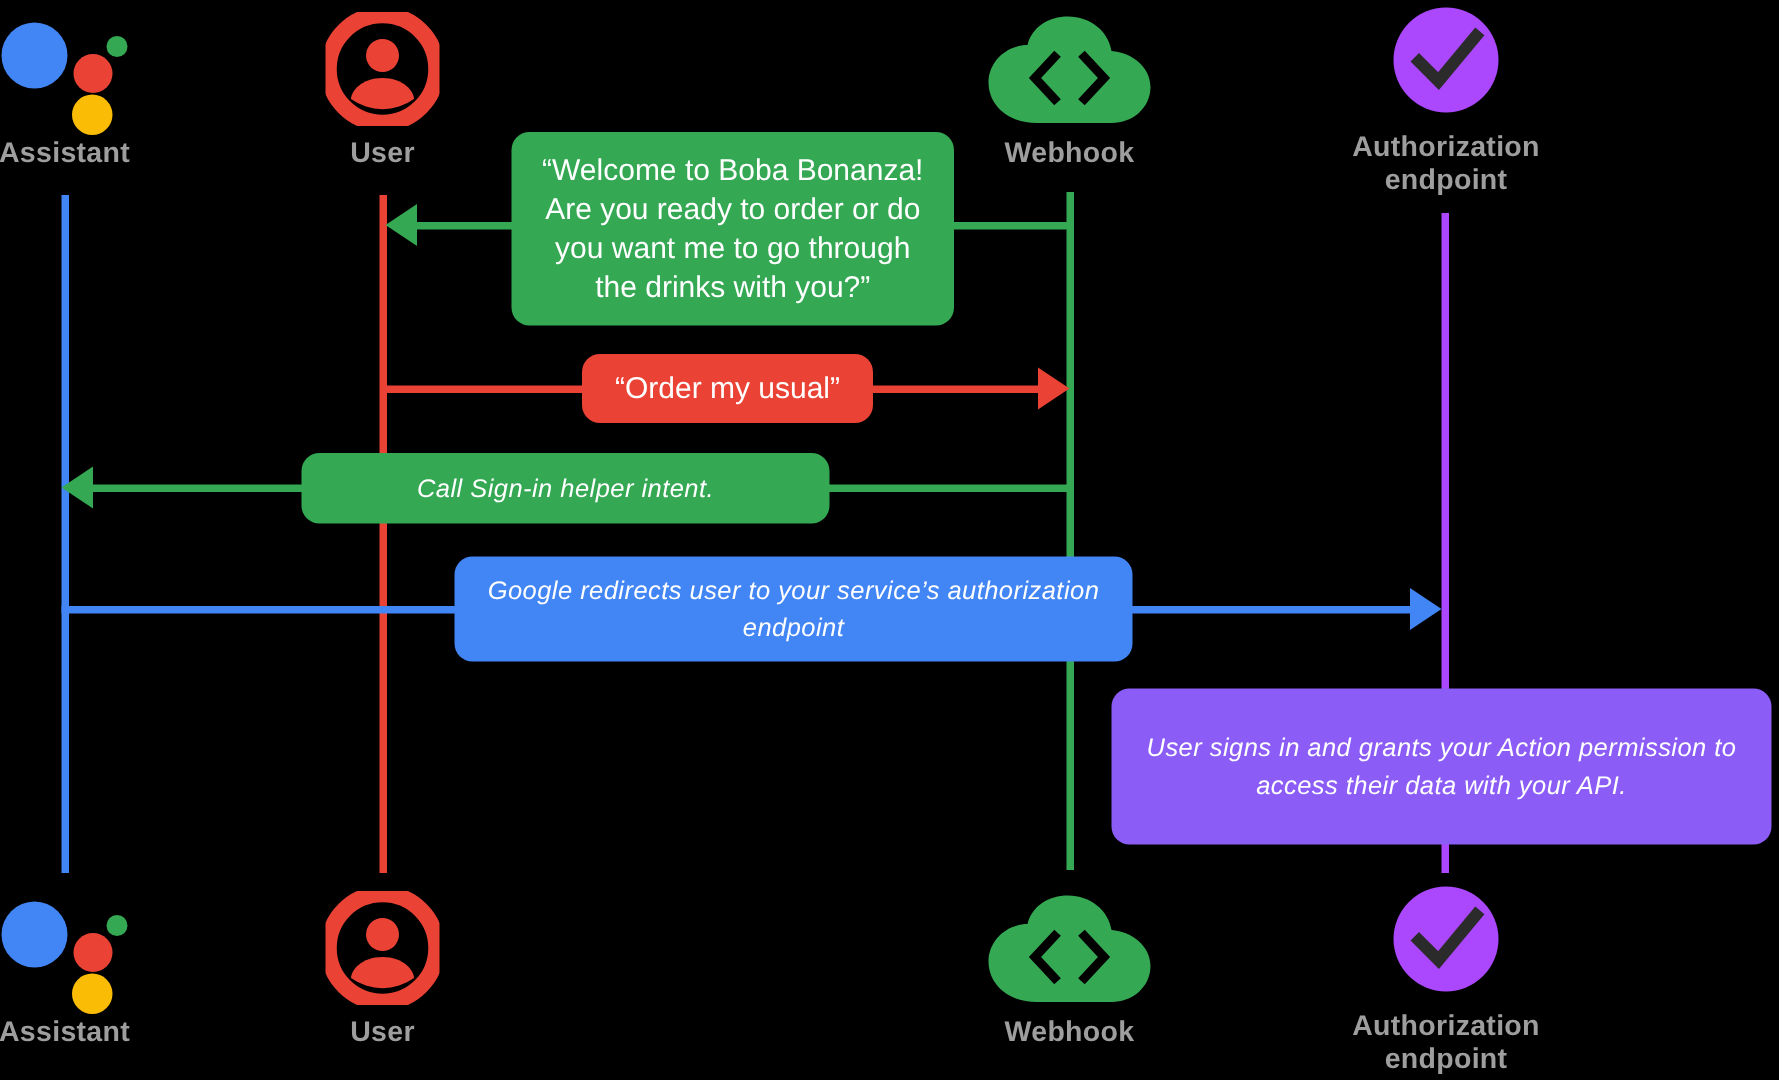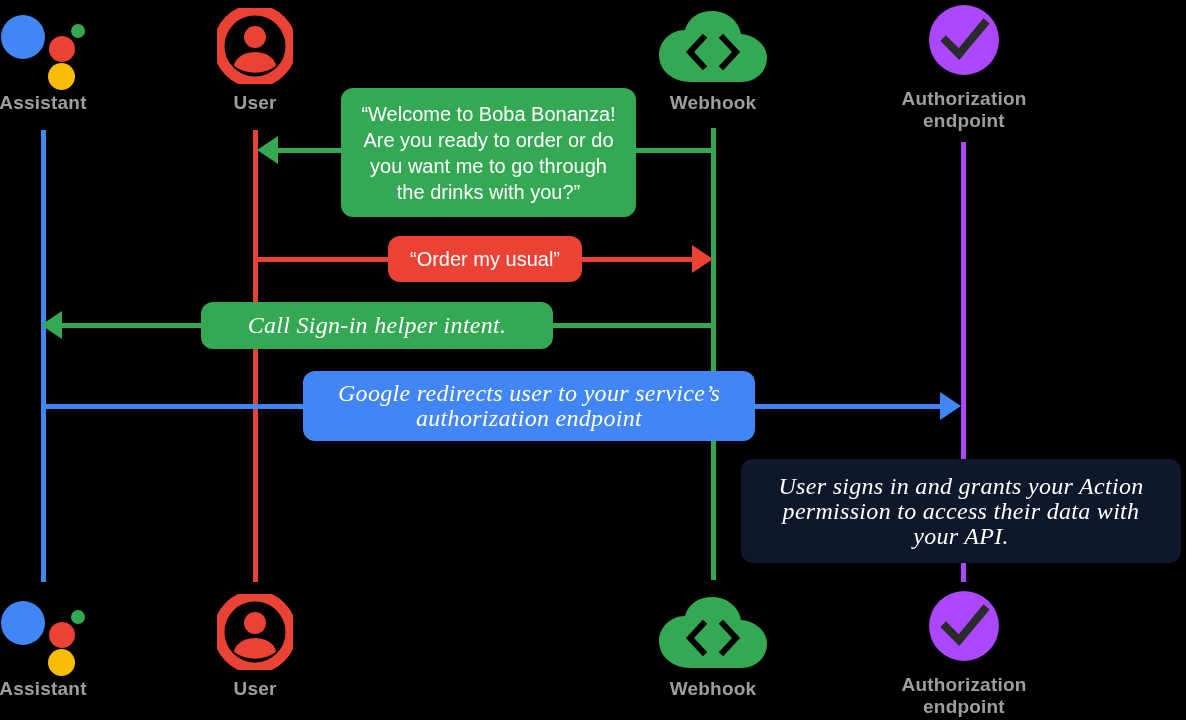--- a/index.html
+++ b/index.html
@@ -83,23 +83,23 @@
     align-items: center;
     justify-content: center;
     text-align: center;
   }
   .bubble-sans {
     font-family: "Liberation Sans", sans-serif;
     font-size: 20px;
     line-height: 26px;
   }
   .bubble-mono {
-    font-family: Liberation Serif, serif;
+    font-family: Liberation Sans, sans-serif;
     font-style: italic;
-    font-size: 24px;
+    font-size: 17px;
     line-height: 25px;
     letter-spacing: 0.3px;
   }
 </style>
 </head>
 <body>
 
 <div id="canvas">
 
   <div class="actor" style="left:-57px; top:8px;">
@@ -161,21 +161,21 @@
   <div class="bubble bubble-sans" style="left:388px; top:236px; width:194px; height:46px; background:#EA4335; padding:4px 12px;">“Order my usual”</div>
 
   <div class="hline" style="left:60px; top:323px; width:653px; background:#34A853;"></div>
   <div class="arrow arrow-left" style="left:41px; top:311px; border-right-color:#34A853;"></div>
   <div class="bubble bubble-mono" style="left:201px; top:302px; width:352px; height:47px; background:#34A853; padding:0 14px;">Call Sign-in helper intent.</div>
 
   <div class="hline" style="left:41px; top:404px; width:901px; background:#4285F4;"></div>
   <div class="arrow arrow-right" style="left:940px; top:392px; border-left-color:#4285F4;"></div>
   <div class="bubble bubble-mono" style="left:303px; top:371px; width:452px; height:70px; background:#4285F4; padding:0 10px;">Google redirects user to your service’s authorization endpoint</div>
 
-  <div class="bubble bubble-mono" style="left:741px; top:459px; width:440px; height:104px; background:#0f172a; padding:12px 16px;">User signs in and grants your Action permission to access their data with your API.</div>
+  <div class="bubble bubble-mono" style="left:741px; top:459px; width:440px; height:104px; background:#8b5cf6; padding:12px 16px;">User signs in and grants your Action permission to access their data with your API.</div>
 
   <div class="actor" style="left:-57px; top:594px;">
     <div class="actor-icon">
       <div class="assistant-logo">
         <span class="dot dot-blue"></span>
         <span class="dot dot-red"></span>
         <span class="dot dot-green"></span>
         <span class="dot dot-yellow"></span>
       </div>
     </div>

